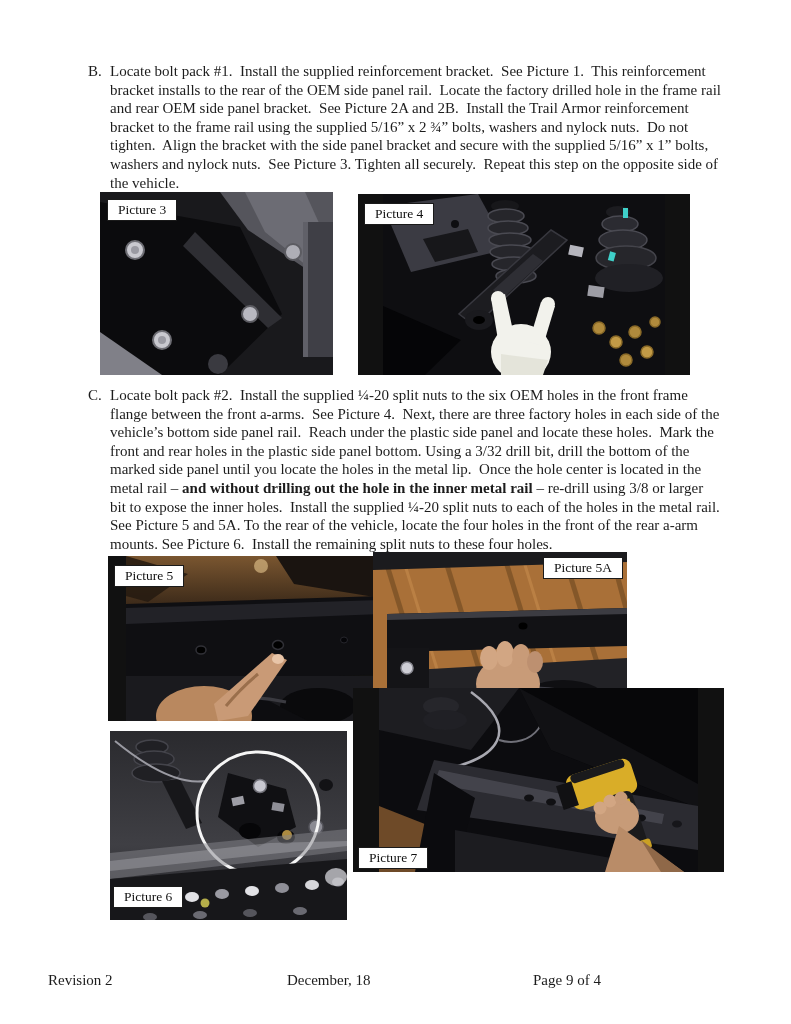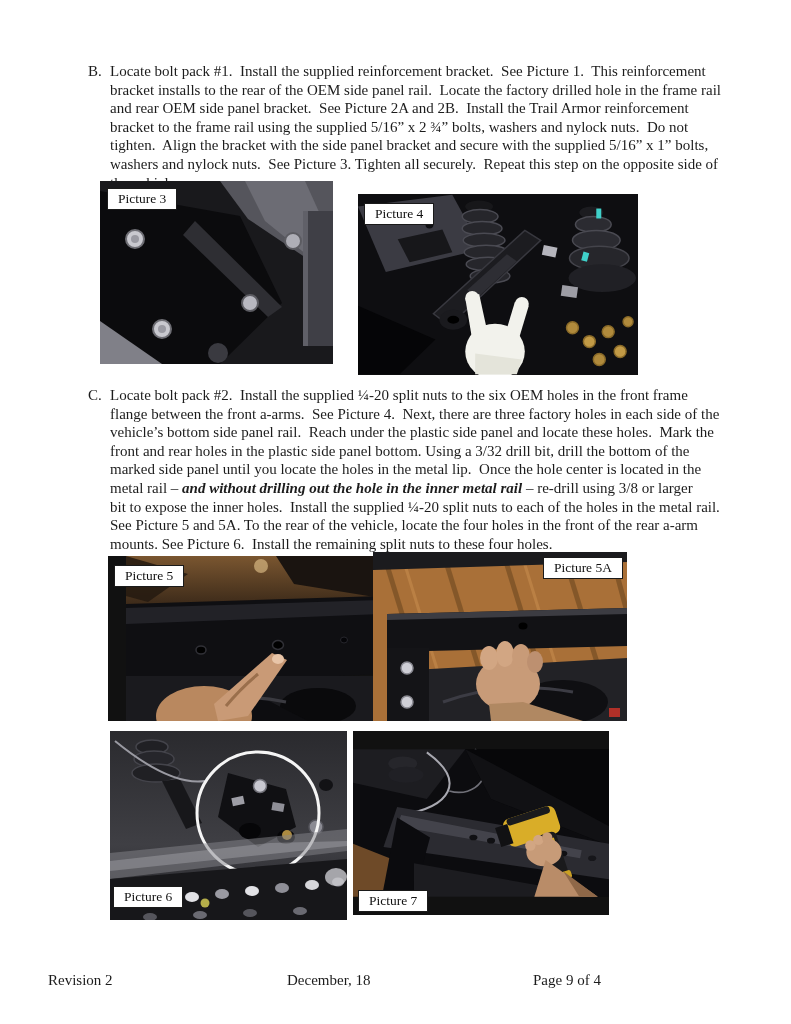--- a/index.html
+++ b/index.html
@@ -5,21 +5,21 @@
   html,body{margin:0;padding:0;}
   body{
     width:791px;height:1024px;background:#ffffff;position:relative;overflow:hidden;
     font-family:"Liberation Serif", serif;color:#1c1c1c;
   }
   .page{position:absolute;inset:0;background:#ffffff;}
   .step{position:absolute;display:flex;}
   .step-label{width:22px;flex:none;font-size:15px;line-height:18.6px;}
   .step-body{flex:none;}
   .line{white-space:pre;font-size:15px;line-height:18.6px;}
-  .bold-seg{font-weight:bold;font-style:italic;}
+  .bold-seg{font-weight:bold;}
   .photo{position:absolute;overflow:hidden;background:#111;}
   .photo svg{display:block;width:100%;height:100%;}
   .photo-label{
     position:absolute;background:#ffffff;border:1.5px solid #1a1a1a;
     padding:1px 10px 2px;font-size:13.5px;line-height:17px;white-space:nowrap;color:#111;
   }
   .pl-tl{left:7px;top:7px;}
   .pl-tl2{left:6px;top:9px;}
   .pl-tr{right:4px;top:5px;}
   .pl-bl{left:3px;bottom:12px;}
@@ -37,42 +37,42 @@
       <div class="line">Locate bolt pack #1.  Install the supplied reinforcement bracket.  See Picture 1.  This reinforcement</div>
       <div class="line">bracket installs to the rear of the OEM side panel rail.  Locate the factory drilled hole in the frame rail</div>
       <div class="line">and rear OEM side panel bracket.  See Picture 2A and 2B.  Install the Trail Armor reinforcement</div>
       <div class="line">bracket to the frame rail using the supplied 5/16” x 2 ¾” bolts, washers and nylock nuts.  Do not</div>
       <div class="line">tighten.  Align the bracket with the side panel bracket and secure with the supplied 5/16” x 1” bolts,</div>
       <div class="line">washers and nylock nuts.  See Picture 3. Tighten all securely.  Repeat this step on the opposite side of</div>
       <div class="line">the vehicle.</div>
     </div>
   </section>
 
-  <figure class="photo" style="left:100px;top:181px;width:233px;height:183px;margin:0;">
+  <figure class="photo" style="left:100px;top:192px;width:233px;height:183px;margin:0;">
     <svg viewBox="0 0 233 183">
       <rect width="233" height="183" fill="#19191c"></rect>
       <polygon points="120,0 233,0 233,95 148,38" fill="#55555c"></polygon>
       <polygon points="145,0 205,0 233,62 233,95 165,40" fill="#74747c" opacity="0.75"></polygon>
       <polygon points="0,10 140,35 182,122 120,183 0,183" fill="#0b0b0d"></polygon>
       <polygon points="95,40 182,126 168,136 83,54" fill="#2e2e33"></polygon>
       <rect x="203" y="30" width="30" height="135" fill="#3f3f46"></rect>
       <rect x="203" y="30" width="5" height="135" fill="#606068"></rect>
       <polygon points="0,140 62,183 0,183" fill="#808088"></polygon>
       <circle cx="35" cy="58" r="9" fill="#c9c9cf" stroke="#6e6e74" stroke-width="2"></circle>
       <circle cx="35" cy="58" r="4" fill="#9a9aa2"></circle>
       <circle cx="62" cy="148" r="9" fill="#c9c9cf" stroke="#6e6e74" stroke-width="2"></circle>
       <circle cx="62" cy="148" r="4" fill="#9a9aa2"></circle>
       <circle cx="150" cy="122" r="8" fill="#b8b8c0" stroke="#5c5c62" stroke-width="2"></circle>
       <circle cx="193" cy="60" r="8" fill="#aeaeb6" stroke="#5c5c62" stroke-width="2"></circle>
       <circle cx="118" cy="172" r="10" fill="#3a3a40"></circle>
     </svg>
     <figcaption class="photo-label pl-tl">Picture 3</figcaption>
   </figure>
 
-  <figure class="photo" style="left:358px;top:194px;width:280px;height:181px;margin:0;">
+  <figure class="photo" style="left:358px;top:194px;width:332px;height:181px;margin:0;">
     <svg viewBox="0 0 282 181">
       <rect width="282" height="181" fill="#0e0e11"></rect>
       <polygon points="0,12 95,0 125,55 28,78" fill="#3b3b43"></polygon>
       <polygon points="40,45 85,35 95,58 52,68" fill="#17171a"></polygon>
       <circle cx="72" cy="30" r="4" fill="#0e0e11"></circle>
 
       <g>
         <ellipse cx="122" cy="12" rx="14" ry="6" fill="#17171a"></ellipse>
         <ellipse cx="123" cy="22" rx="18" ry="7" fill="#26262b" stroke="#4a4a52" stroke-width="1.5"></ellipse>
         <ellipse cx="125" cy="34" rx="20" ry="7" fill="#26262b" stroke="#4a4a52" stroke-width="1.5"></ellipse>
@@ -257,21 +257,21 @@
         <ellipse cx="90" cy="184" rx="7" ry="4" fill="#6a6a72"></ellipse>
         <ellipse cx="140" cy="182" rx="7" ry="4" fill="#55555c"></ellipse>
         <ellipse cx="190" cy="180" rx="7" ry="4" fill="#6a6a72"></ellipse>
       </g>
       <circle cx="95" cy="172" r="4.5" fill="#b5ae4a"></circle>
       <ellipse cx="226" cy="146" rx="11" ry="9" fill="#c9c9ce" opacity="0.8"></ellipse>
     </svg>
     <figcaption class="photo-label pl-bl">Picture 6</figcaption>
   </figure>
 
-  <figure class="photo" style="left:353px;top:731px;width:256px;height:184px;margin:0;">
+  <figure class="photo" style="left:353px;top:688px;width:371px;height:184px;margin:0;">
     <svg viewBox="0 0 319 184">
       <rect width="319" height="184" fill="#0c0c0f"></rect>
       <polygon points="0,0 140,0 92,62 0,42" fill="#1d1d21"></polygon>
       <ellipse cx="62" cy="18" rx="18" ry="9" fill="#26262b"></ellipse>
       <ellipse cx="66" cy="32" rx="22" ry="10" fill="#202025"></ellipse>
       <path d="M 92,4 C 142,40 122,72 60,82" stroke="#a8a8b0" stroke-width="2.5" fill="none"></path>
       <path d="M 152,0 C 182,30 152,62 120,52" stroke="#707078" stroke-width="2" fill="none"></path>
 
       <polygon points="140,0 319,0 319,120 172,62" fill="#070709"></polygon>
       <polygon points="140,0 319,96 319,120 172,62" fill="#111114"></polygon>

